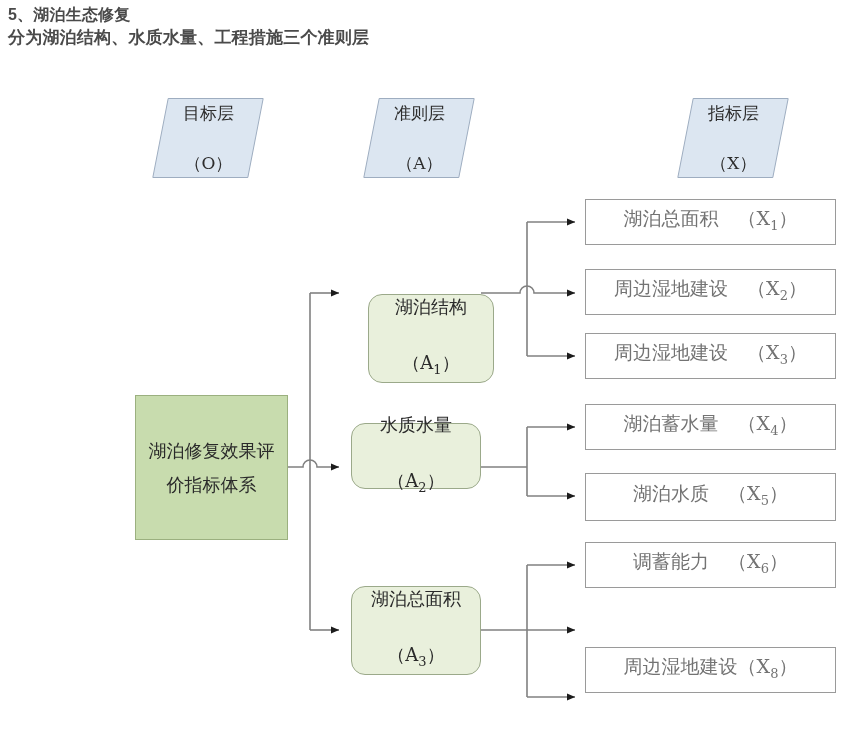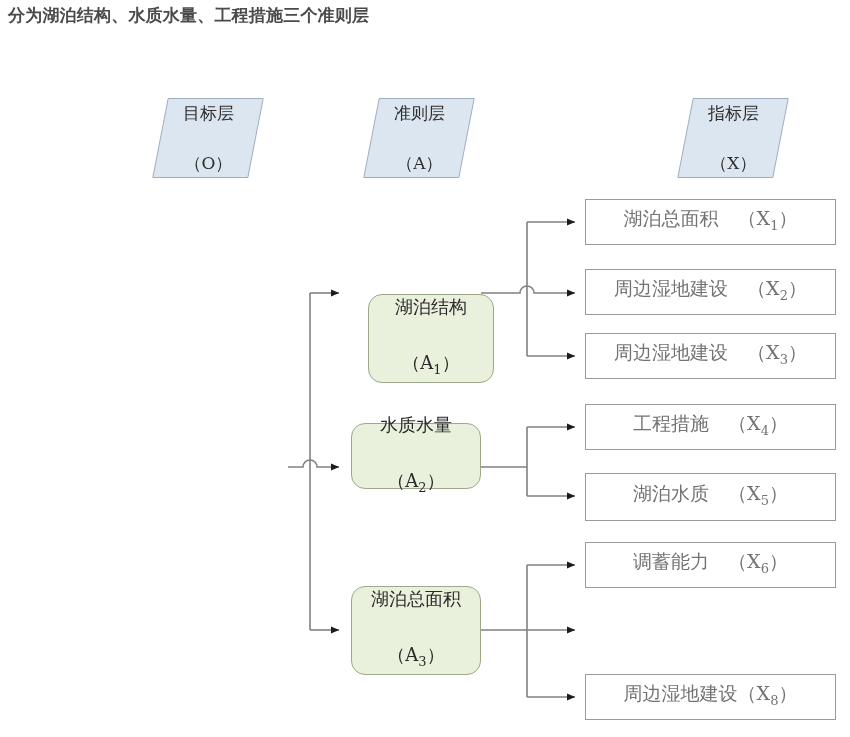--- a/index.html
+++ b/index.html
@@ -128,20 +128,21 @@
     color: #737373;
     font-family: "DejaVu Serif", "Liberation Serif", serif;
     white-space: nowrap;
   }
   .ind-box .sub { font-size: 13px; vertical-align: sub; }
 </style>
 </head>
 <body>
 
 <div id="heading">
+  <div class="head-line l1">5、湖泊生态修复</div>
   <div class="head-line l2">分为湖泊结构、水质水量、工程措施三个准则层</div>
 </div>
 
 <div id="canvas">
 
   <svg id="wires" viewBox="0 0 850 737" width="850" height="737">
     <defs>
       <marker id="arw" markerWidth="9" markerHeight="9" refX="8.4" refY="4.5" orient="auto" markerUnits="userSpaceOnUse">
         <path d="M0,0.7 L8.6,4.5 L0,8.3 Z" fill="#1c1c1c"></path>
       </marker>
@@ -188,20 +189,23 @@
     </div>
   </div>
 
   <div class="layer-head" style="left:685px; top:98px; width:96px; height:80px;">
     <div class="lh-inner">
       <div>指标层</div>
       <div>（X）</div>
     </div>
   </div>
 
+  <div class="goal-box" style="left:135px; top:395px; width:153px; height:145px;">
+    <div class="txt">湖泊修复效果评价指标体系</div>
+  </div>
 
   <div class="crit-box" style="left:368px; top:249px; width:126px; height:89px;margin-top:45px;">
     <div class="txt">
       <div>湖泊结构</div>
       <div>（<span>A</span><span class="sub">1</span>）</div>
     </div>
   </div>
 
   <div class="crit-box" style="left:351px; top:423px; width:130px; height:66px;">
     <div class="txt">
@@ -223,29 +227,29 @@
 
   <div class="ind-box" style="left:585px; top:269px; width:251px; height:46px;">
     <div class="txt"><span>周边湿地建设</span>　（<span>X</span><span class="sub">2</span>）</div>
   </div>
 
   <div class="ind-box" style="left:585px; top:333px; width:251px; height:46px;">
     <div class="txt"><span>周边湿地建设</span>　（<span>X</span><span class="sub">3</span>）</div>
   </div>
 
   <div class="ind-box" style="left:585px; top:404px; width:251px; height:46px;">
-    <div class="txt"><span>工程措施</span>　（<span>X</span><span class="sub">4</span>）</div>
+    <div class="txt"><span>湖泊蓄水量</span>　（<span>X</span><span class="sub">4</span>）</div>
   </div>
 
   <div class="ind-box" style="left:585px; top:473px; width:251px; height:48px;">
     <div class="txt"><span>湖泊水质</span>　（<span>X</span><span class="sub">5</span>）</div>
   </div>
 
   <div class="ind-box" style="left:585px; top:542px; width:251px; height:46px;">
     <div class="txt"><span>调蓄能力</span>　（<span>X</span><span class="sub">6</span>）</div>
   </div>
 
 
-  <div class="ind-box" style="left:585px; top:674px; width:251px; height:46px;">
+  <div class="ind-box" style="left:585px; top:647px; width:251px; height:46px;">
     <div class="txt"><span>周边湿地建设</span>（<span>X</span><span class="sub">8</span>）</div>
   </div>
 
 </div>
 
 </body></html>

